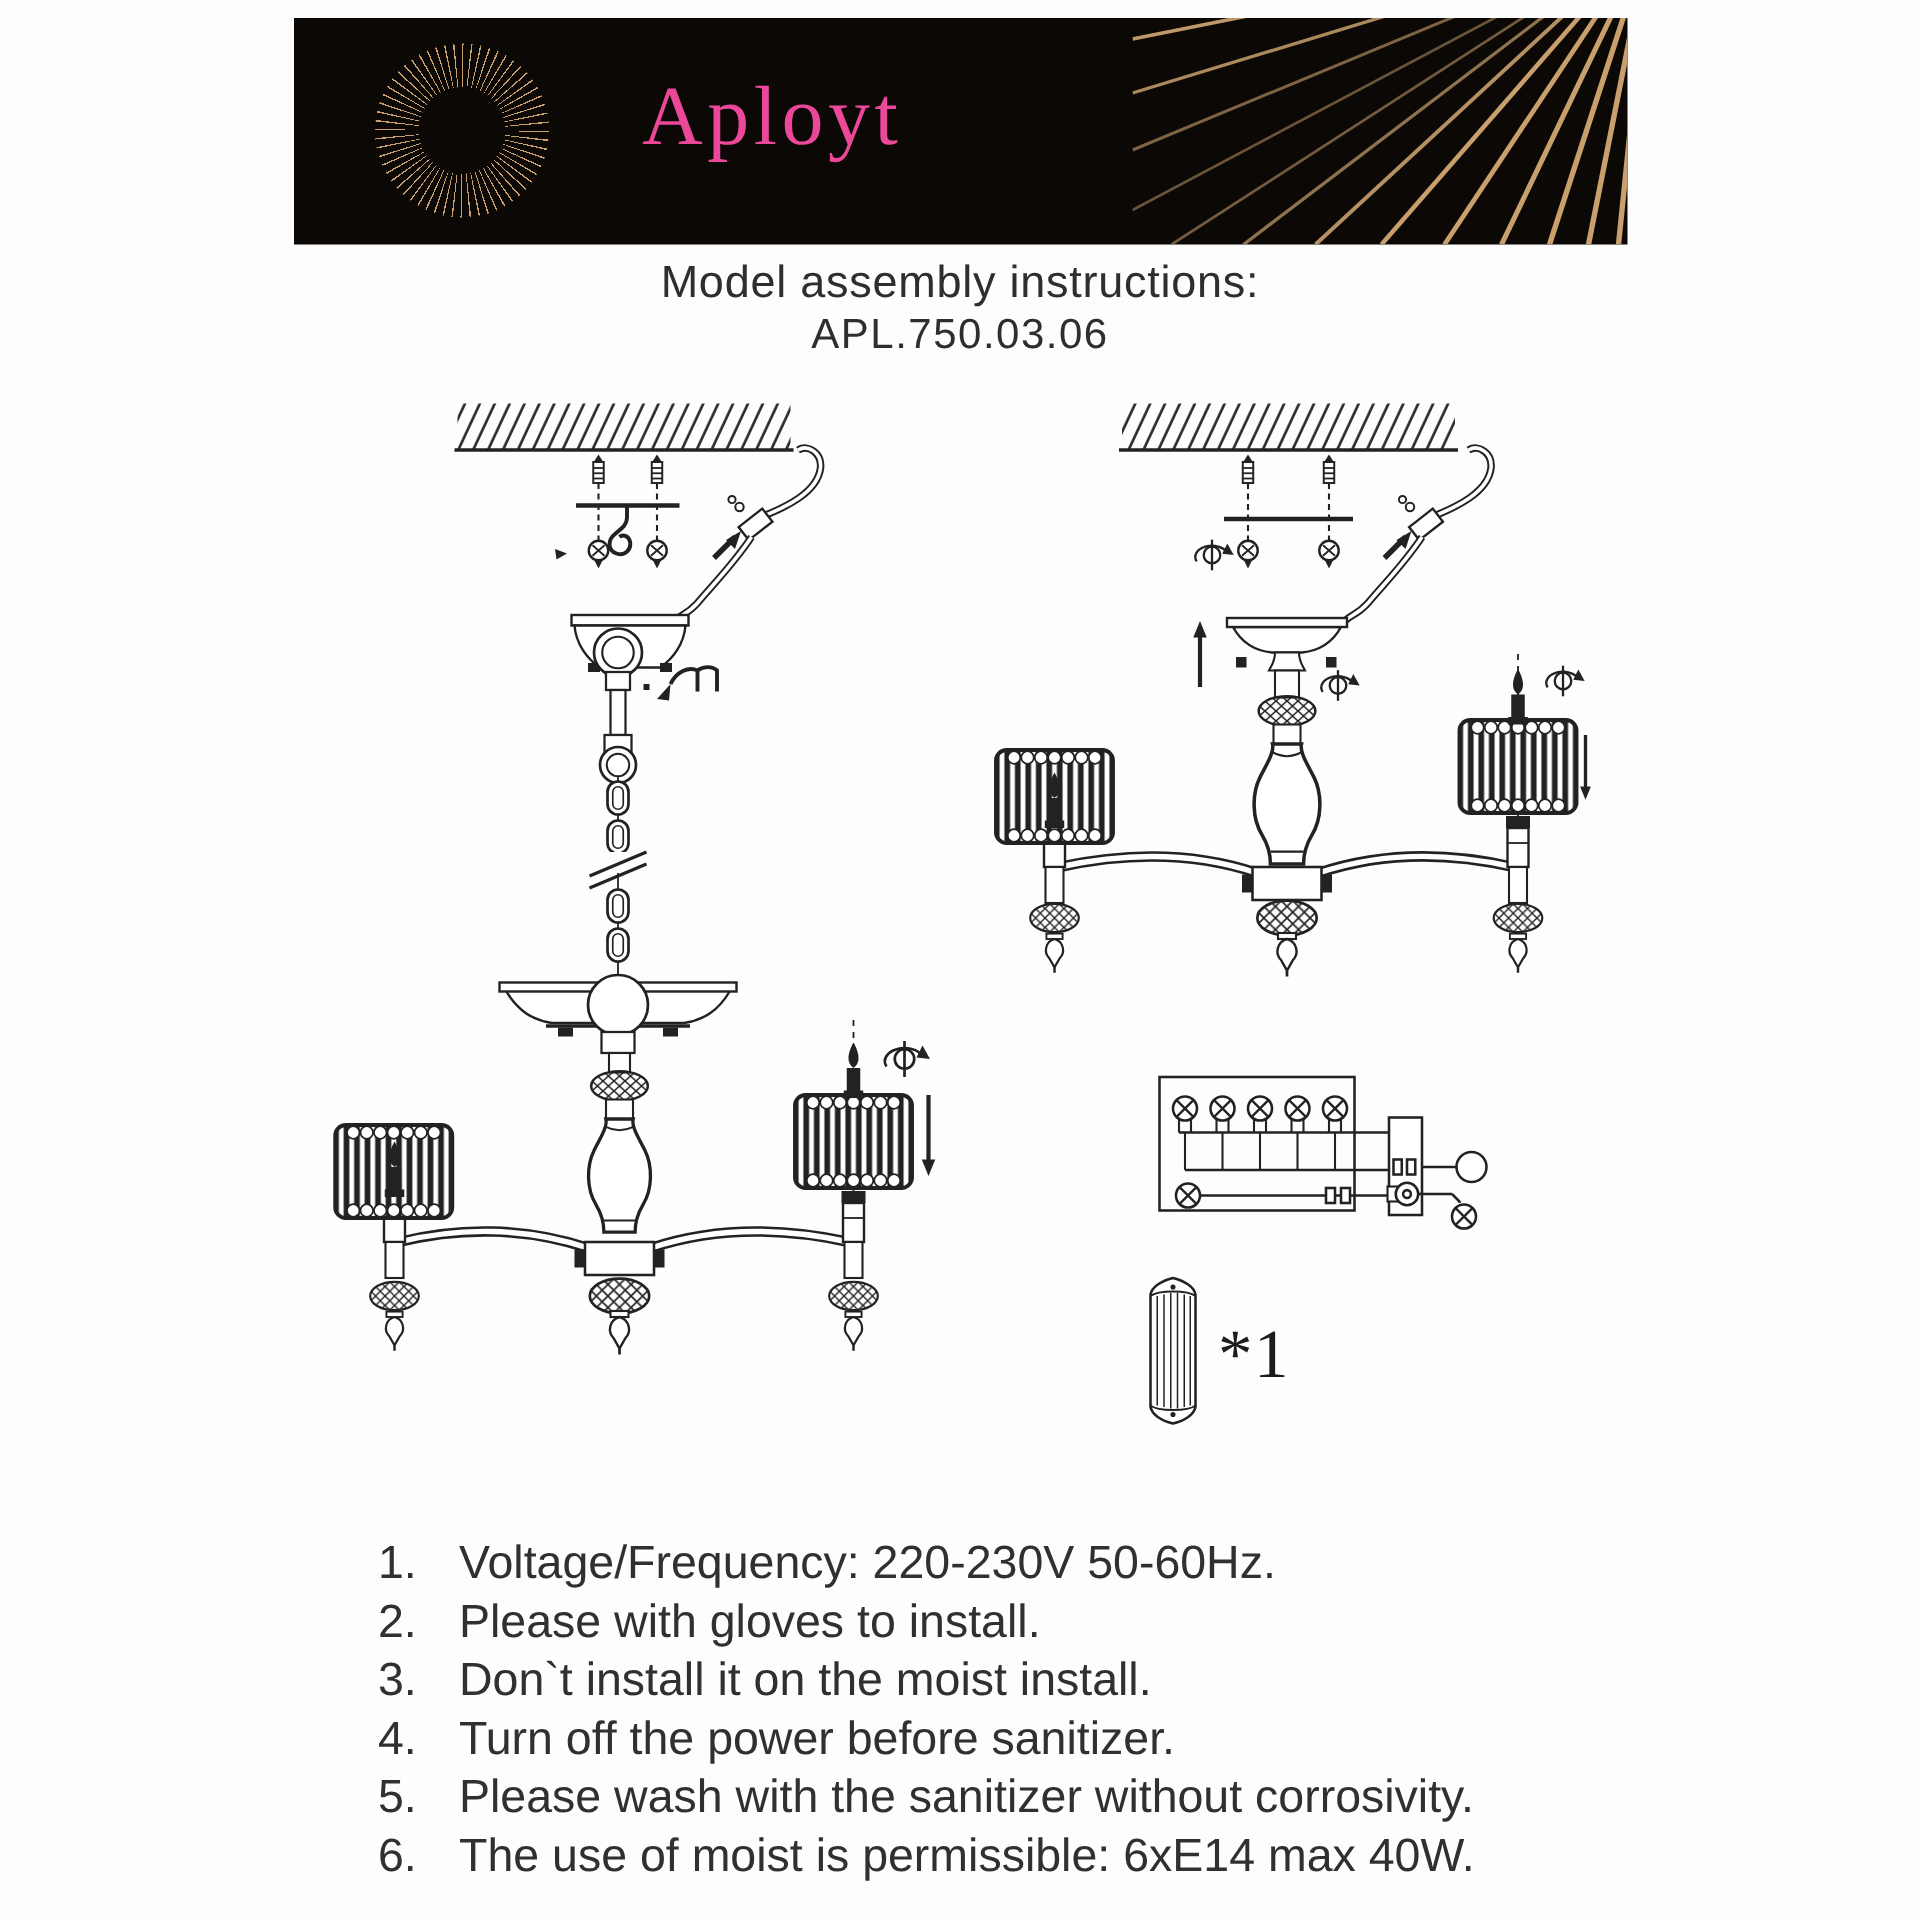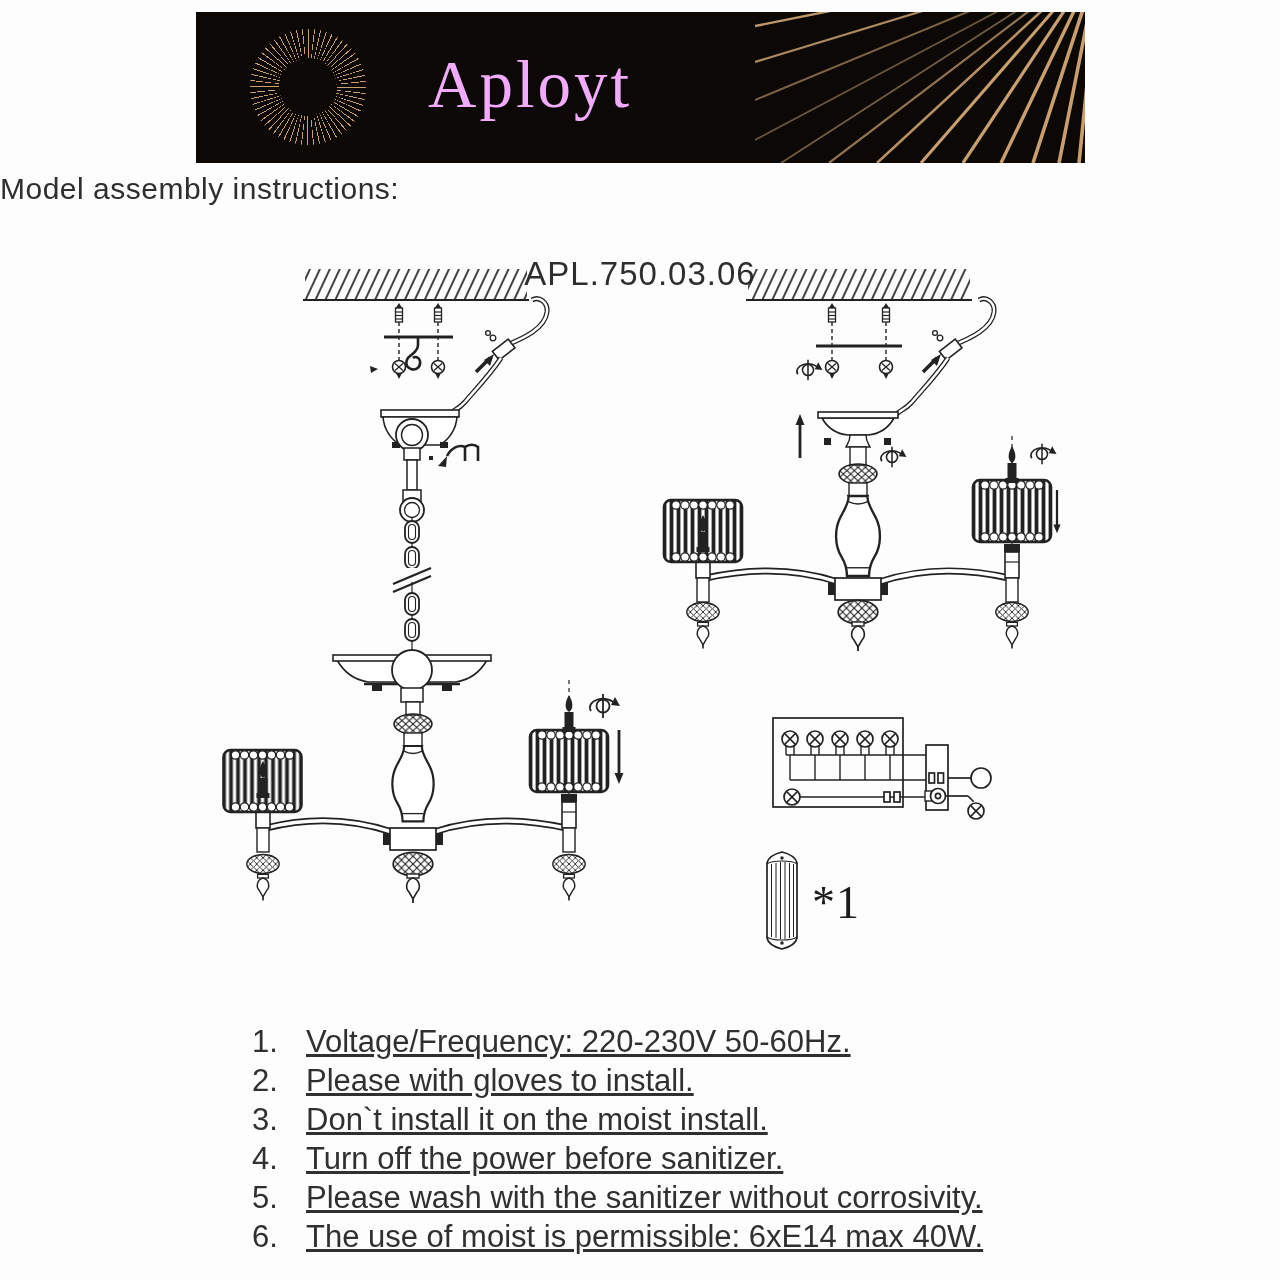--- a/index.html
+++ b/index.html
@@ -12,41 +12,41 @@
   *{margin:0;padding:0;box-sizing:border-box;}
   body{background:#ffffff;font-family:"Liberation Sans",sans-serif;}
   .page{position:relative;width:1280px;height:1280px;background:#fdfdfd;overflow:hidden;}
 
   
   .banner{position:absolute;left:196px;top:12px;width:889px;height:151px;background:var(--banner-bg);overflow:hidden;}
   .sunburst{position:absolute;left:54px;top:17px;width:116px;height:116px;border-radius:50%;
     background:repeating-conic-gradient(var(--gold) 0deg 1deg,transparent 1deg 6deg);}
   .sunburst::after{content:"";position:absolute;inset:29px;background:var(--banner-bg);border-radius:50%;}
   .brand{position:absolute;left:232px;top:34px;font-family:"Liberation Serif",serif;font-weight:400;
-    font-size:67px;letter-spacing:3px;color:#f0abfc;}
+    font-size:56px;letter-spacing:3px;color:#ec4899;}
   .rays{position:absolute;right:0;top:0;width:330px;height:151px;}
 
   
-  .title{position:absolute;left:0;top:172px;width:1280px;text-align:left;
+  .title{position:absolute;left:0;top:172px;width:1280px;text-align:center;
     font-size:30px;color:var(--text);letter-spacing:0.5px;}
   .model{position:absolute;left:0;top:207px;width:1280px;text-align:center;
-    font-size:33px;color:var(--text);letter-spacing:1px;margin-top:48px;}
+    font-size:28px;color:var(--text);letter-spacing:1px;}
 
   
   .diagrams{position:absolute;left:0;top:250px;width:1280px;height:760px;color:var(--ink);}
 
   
   .pcs-label{position:absolute;left:812px;top:876px;display:flex;gap:36px;
     font-family:"Liberation Serif",serif;font-size:46px;color:#1c1c1c;letter-spacing:1px;}
 
   
   .instructions{position:absolute;left:252px;top:1022px;width:830px;list-style:none;}
   .instructions li{display:flex;font-size:31px;line-height:39px;color:#303030;}
   .instructions .num{width:54px;flex:0 0 54px;}
-  .instructions .txt{flex:1;text-decoration:underline;}
+  .instructions .txt{flex:1;}
 </style>
 </head>
 <body>
 
 <div class="page">
 
   <header class="banner">
     <div class="sunburst"></div>
     <div class="brand">Aployt</div>
     <svg class="rays" viewBox="0 0 330 151" aria-hidden="true">

